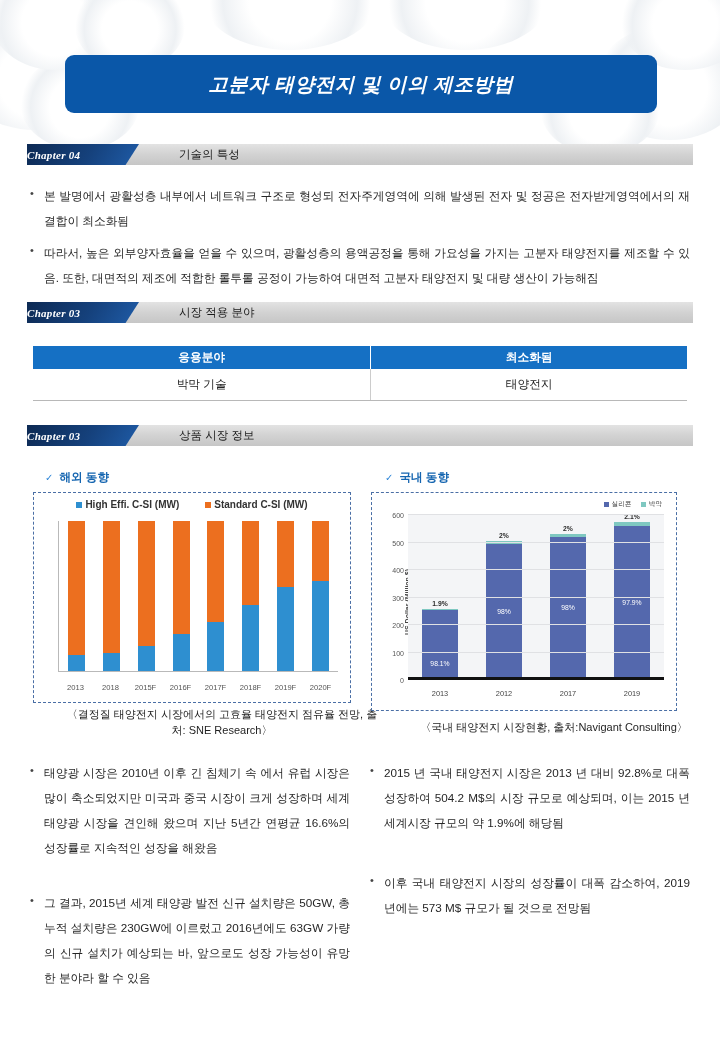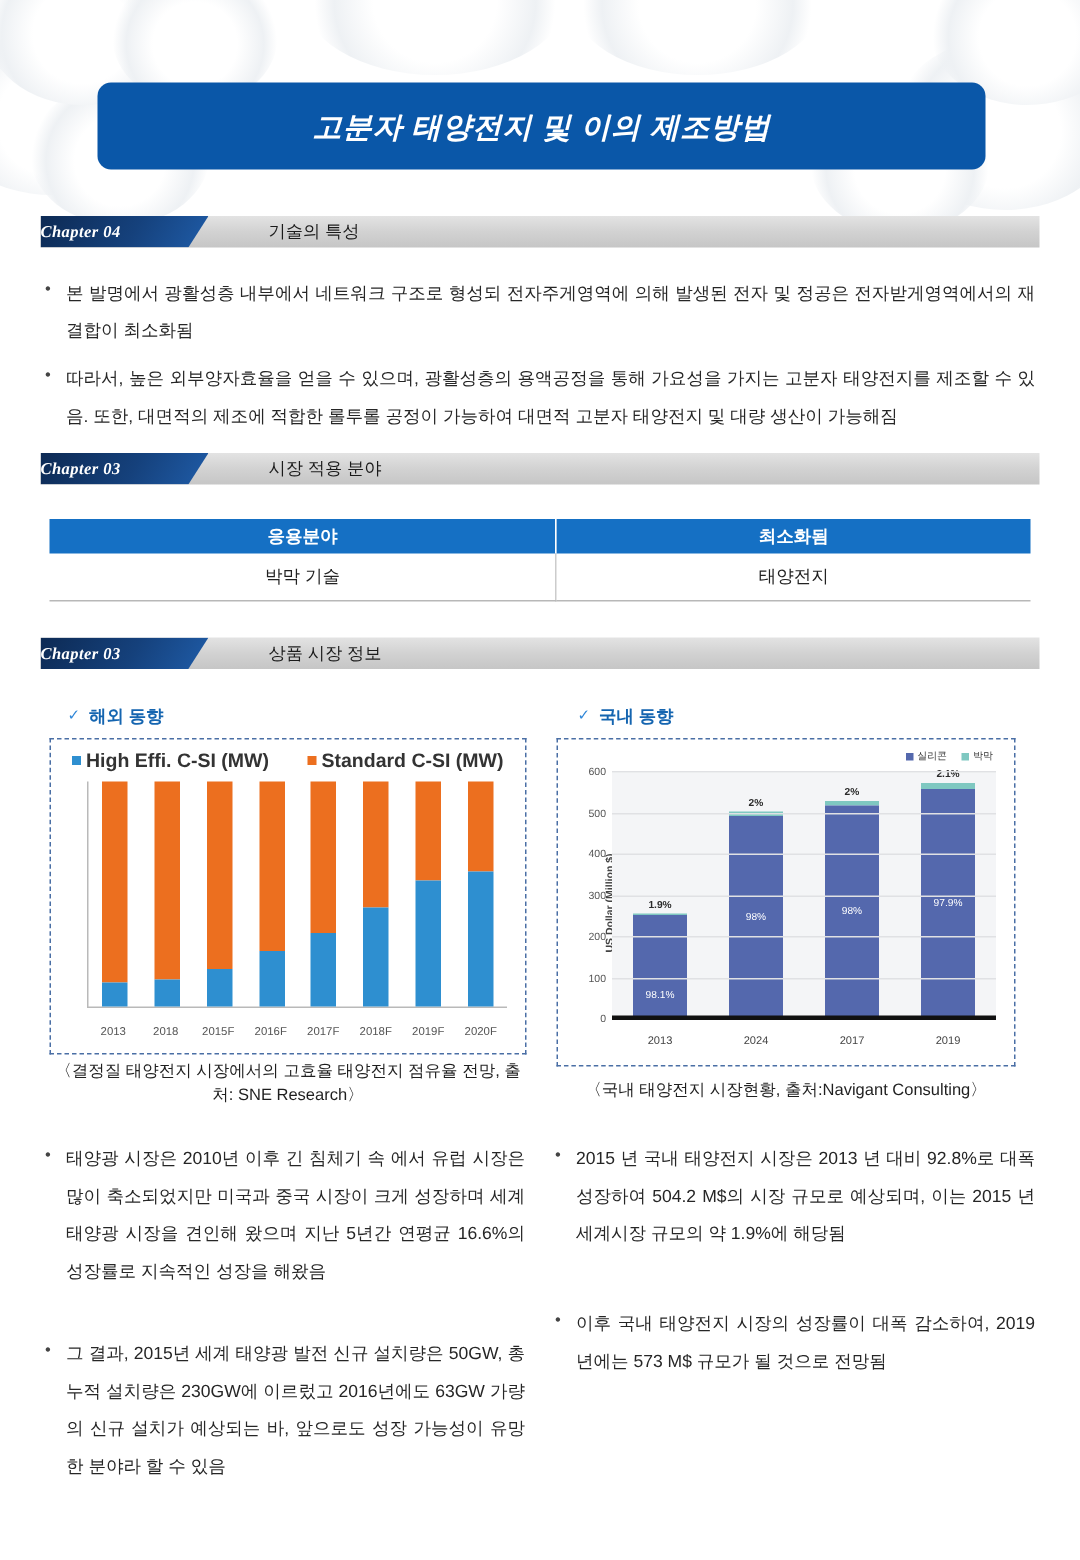--- a/index.html
+++ b/index.html
@@ -140,28 +140,29 @@
     background: #ffffff;
     z-index: 3;
   }
   .cap {
     position: absolute;
     z-index: 3;
     text-align: center;
     font-size: 11px;
     color: #1f1f1f;
     line-height: 16px;
+    margin-left: 30px;
   }
 
   
   #chart-left { left: 33px; top: 492px; width: 318px; height: 211px; }
   #legend-l {
     position: absolute; top: 6px; left: 0; width: 100%;
     display: flex; justify-content: center; gap: 26px;
-    font-size: 13px; color: #333; font-weight: bold;
+    font-size: 10px; color: #333; font-weight: bold;
   }
   #legend-l .li { display: flex; align-items: center; gap: 3px; }
   #legend-l .sw { width: 6px; height: 6px; }
   #plot-l {
     position: absolute;
     left: 24px; top: 28px; right: 12px; bottom: 30px;
     border-left: 1px solid #b9b9b9;
     border-bottom: 1px solid #b9b9b9;
     display: flex; align-items: flex-end;
     justify-content: space-around;
@@ -442,21 +443,21 @@
       <div class="gridline" style="bottom: 83.3333%;">
         <span class="ytick">500</span>
       </div>
       <div class="gridline" style="bottom: 100%;">
         <span class="ytick">600</span>
       </div>
     </div>
   <div id="baseline-r"></div>
   <div id="xaxis-r">
       <span>2013</span>
-      <span>2024</span>
+      <span>2012</span>
       <span>2017</span>
       <span>2019</span>
     </div>
 </div>
 <div class="cap" id="cap-right">〈국내 태양전지 시장현황, 출처:Navigant Consulting〉</div>
 
 <div class="bullet" style="left:30px;top:760px;width:320px;">
   <div class="dot">•</div>
   <div class="txt">태양광 시장은 2010년 이후 긴 침체기 속 에서 유럽 시장은 많이 축소되었지만 미국과 중국 시장이 크게 성장하며 세계 태양광 시장을 견인해 왔으며 지난 5년간 연평균 16.6%의 성장률로 지속적인 성장을 해왔음</div>
 </div>

